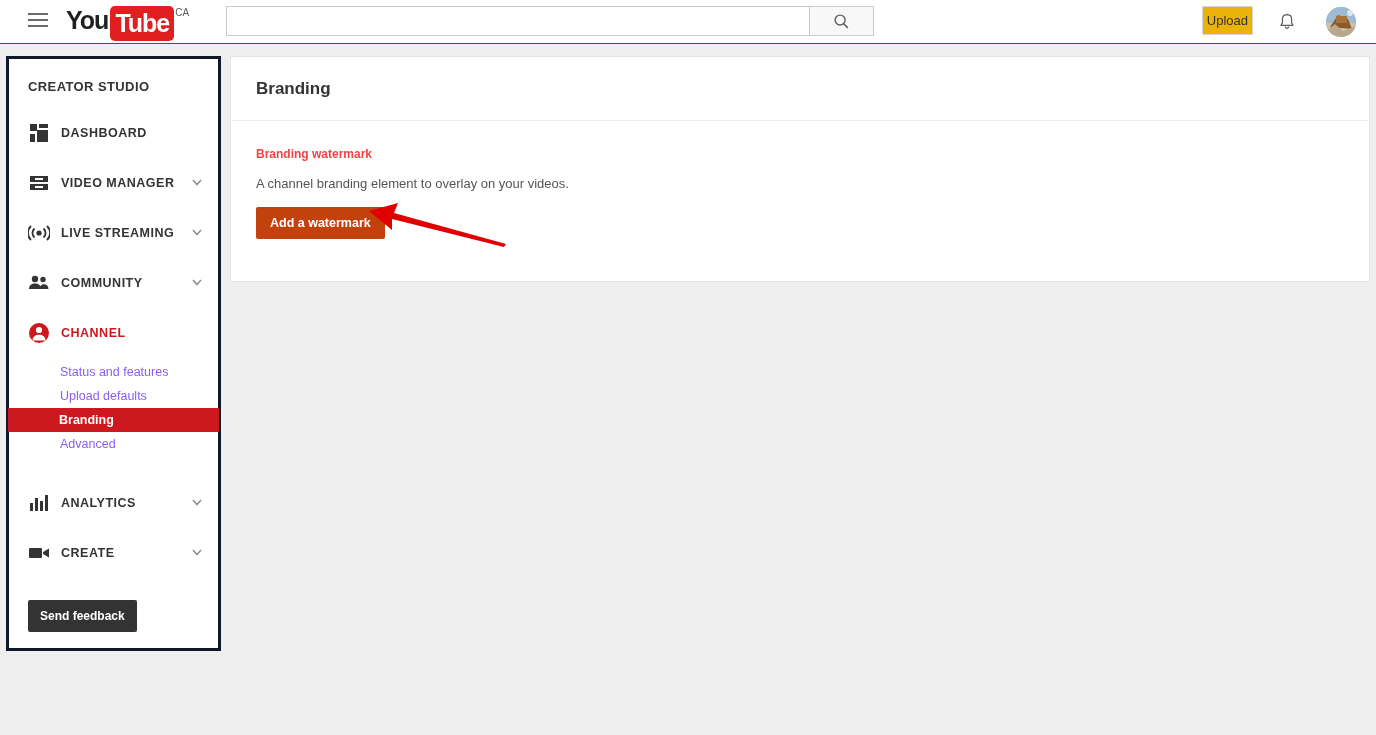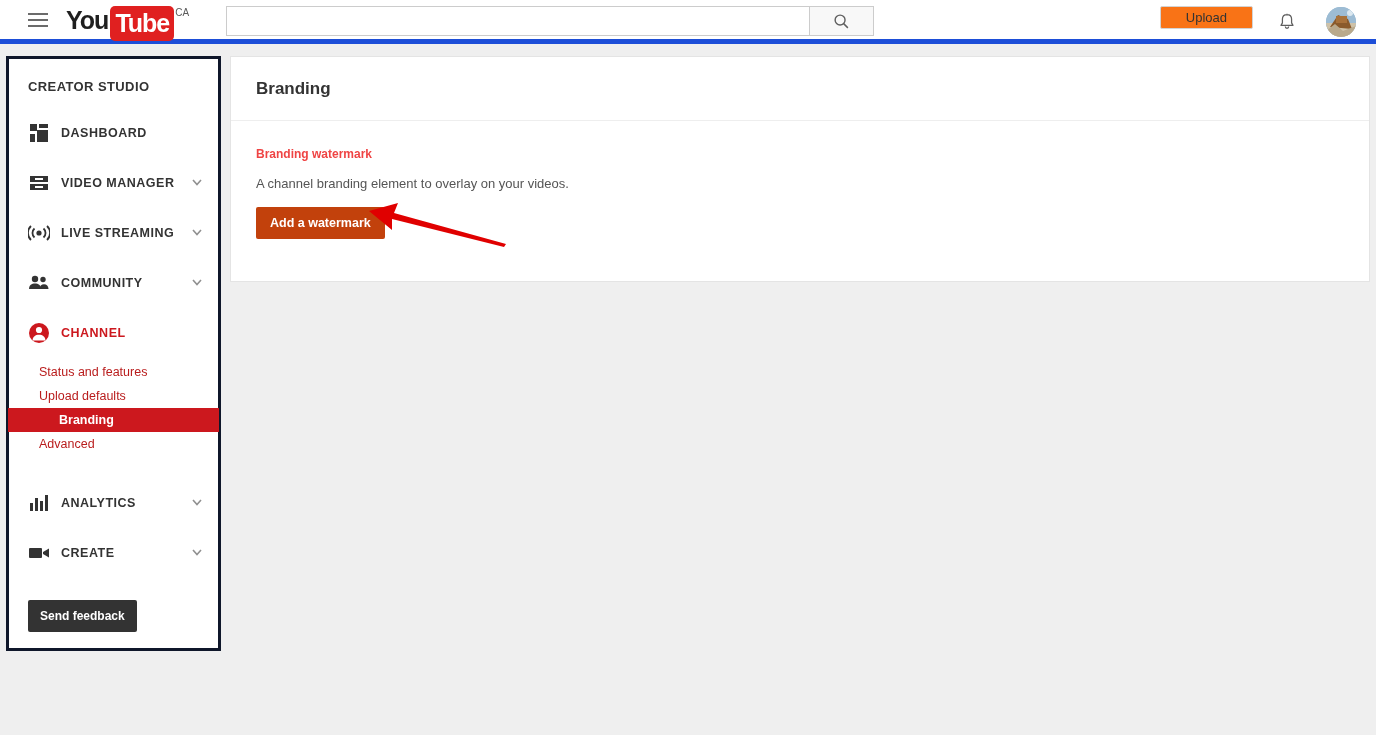--- a/index.html
+++ b/index.html
@@ -8,21 +8,21 @@
     background: #efefef;
     font-family: "Liberation Sans", sans-serif;
     overflow: hidden;
   }
 
   
   .masthead {
     position: absolute; top: 0; left: 0;
     width: 1376px; height: 44px;
     background: #ffffff;
-    border-bottom: 5px solid #1d4ed8;
+    border-bottom: 1px solid #1d4ed8;
     z-index: 20;
   }
   .hamburger {
     position: absolute; left: 28px; top: 13px;
     width: 20px; height: 16px;
     cursor: pointer;
   }
   .hamburger span {
     display: block; width: 20px; height: 2px;
     background: #6b6b6b; margin-bottom: 4px;
@@ -72,22 +72,22 @@
   .search-btn {
     width: 65px; height: 30px;
     background: #f8f8f8;
     border: 1px solid #ccc;
     cursor: pointer;
     display: flex; align-items: center; justify-content: center;
   }
 
   .upload-btn {
     position: absolute; right: 123px; top: 6px;
-    height: 23px; padding: 0 25px;
-    background: #f97316;
+    height: 29px; padding: 0 4px;
+    background: #eab308;
     border: 1px solid #d3d3d3;
     border-radius: 2px;
     font-size: 13px; color: #333;
     cursor: pointer;
     font-family: "Liberation Sans", sans-serif;
   }
   .bell-btn {
     position: absolute; right: 76px; top: 9px;
     width: 26px; height: 26px;
     cursor: pointer;
@@ -132,22 +132,22 @@
   }
   .nav-item.active .nav-label { color: #cc181e; }
   .chevron {
     position: absolute; right: 16px; top: 50%;
     margin-top: -4px;
     width: 10px; height: 7px;
   }
   .subnav { padding-top: 2px; }
   .sub-item {
     display: block; height: 24px; line-height: 24px;
-    padding-left: 30px;
-    font-size: 12.5px; color: #b91c1c;
+    padding-left: 51px;
+    font-size: 12.5px; color: #8b5cf6;
     cursor: pointer;
   }
   .sub-item.active {
     background: #cc181e; color: #fff;
     font-weight: bold;
     padding-left: 51px;
     margin: 0 -1px;
   }
   .feedback-btn {
     margin: 22px 0 0 19px;

